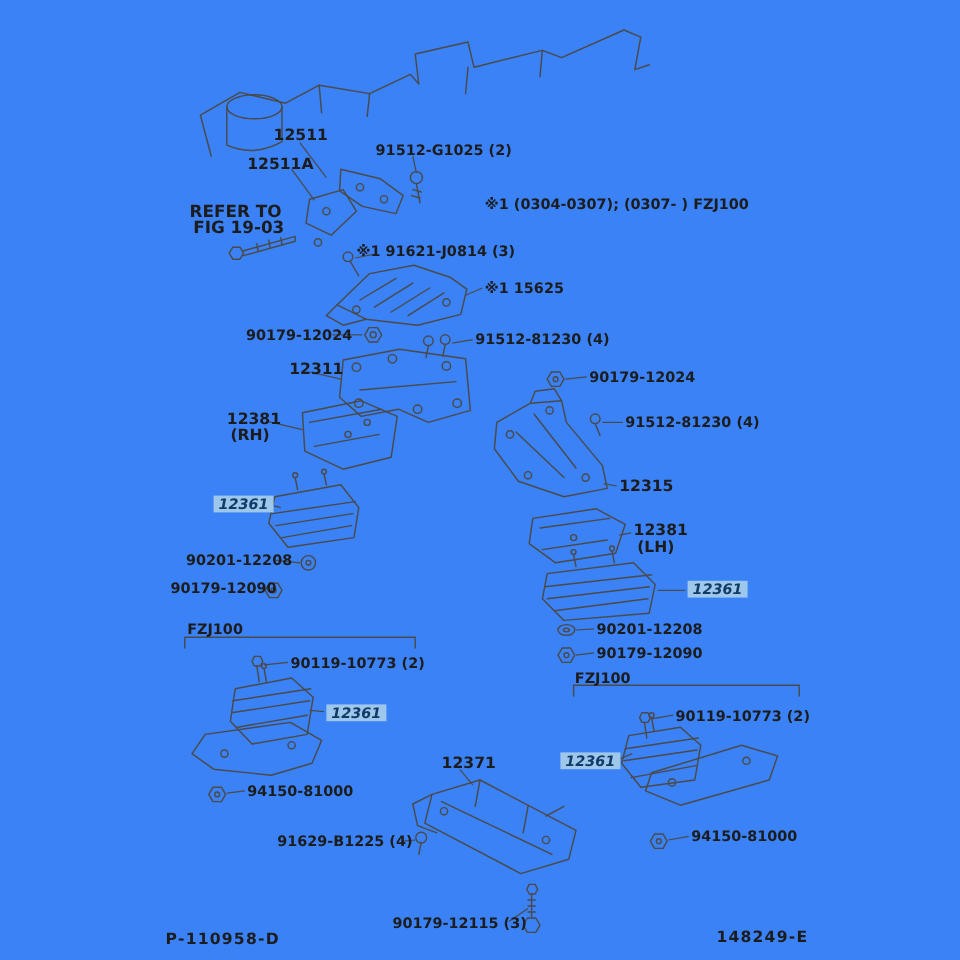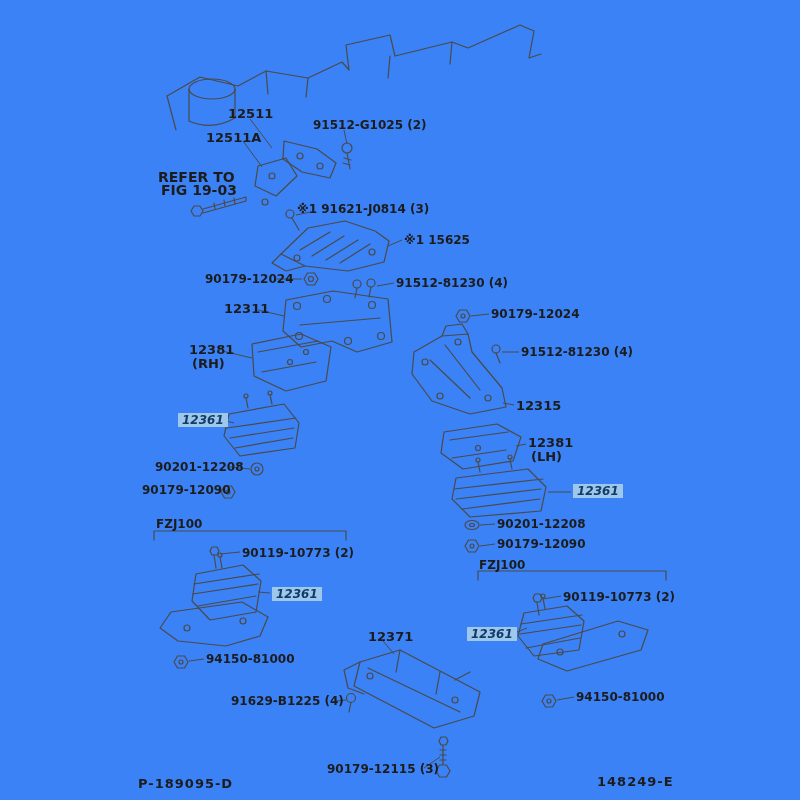--- a/index.html
+++ b/index.html
@@ -256,27 +256,28 @@
       <path d="M515,633 L527,628"></path>
       <path d="M574,697 L557,700"></path>
       <path d="M424,768 L440,757"></path>
       <path d="M383,641 L394,654"></path>
     </g>
   </svg>
 
   <div class="lbl big" style="left:228px;top:107px">12511</div>
   <div class="lbl big" style="left:206px;top:131px">12511A</div>
   <div class="lbl" style="left:313px;top:118px">91512-G1025 (2)</div>
+  <div class="lbl" style="left:404px;top:163px">※1 (0304-0307); (0307-     ) FZJ100</div>
   <div class="lbl small" style="left:158px;top:170px">REFER TO</div>
   <div class="lbl small" style="left:161px;top:183px">FIG 19-03</div>
   <div class="lbl" style="left:297px;top:202px">※1 91621-J0814 (3)</div>
   <div class="lbl" style="left:404px;top:233px">※1 15625</div>
   <div class="lbl" style="left:205px;top:272px">90179-12024</div>
   <div class="lbl" style="left:396px;top:276px">91512-81230 (4)</div>
-  <div class="lbl big" style="left:224px;top:302px">12311</div>
+  <div class="lbl big" style="left:241px;top:302px">12311</div>
   <div class="lbl" style="left:491px;top:307px">90179-12024</div>
   <div class="lbl" style="left:521px;top:345px">91512-81230 (4)</div>
   <div class="lbl big" style="left:189px;top:343px">12381</div>
   <div class="lbl big" style="left:192px;top:357px">(RH)</div>
   <div class="lbl big" style="left:516px;top:399px">12315</div>
   <div class="lbl hl" style="left:178px;top:413px">12361</div>
   <div class="lbl big" style="left:528px;top:436px">12381</div>
   <div class="lbl big" style="left:531px;top:450px">(LH)</div>
   <div class="lbl hl" style="left:573px;top:484px">12361</div>
   <div class="lbl" style="left:155px;top:460px">90201-12208</div>
@@ -288,15 +289,15 @@
   <div class="lbl hl" style="left:272px;top:587px">12361</div>
   <div class="lbl" style="left:479px;top:558px">FZJ100</div>
   <div class="lbl" style="left:563px;top:590px">90119-10773 (2)</div>
   <div class="lbl hl" style="left:467px;top:627px">12361</div>
   <div class="lbl big" style="left:368px;top:630px">12371</div>
   <div class="lbl" style="left:206px;top:652px">94150-81000</div>
   <div class="lbl" style="left:231px;top:694px">91629-B1225 (4)</div>
   <div class="lbl" style="left:576px;top:690px">94150-81000</div>
   <div class="lbl" style="left:327px;top:762px">90179-12115 (3)</div>
 
-  <div class="docref" style="left:138px;top:776px">P-189095-D</div>
+  <div class="docref" style="left:138px;top:776px">P-110958-D</div>
   <div class="docref" style="left:597px;top:774px">148249-E</div>
 </div>
 
 </body></html>

